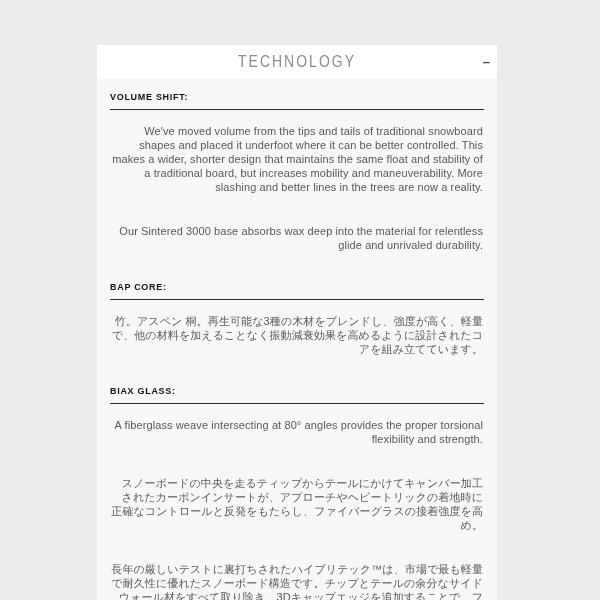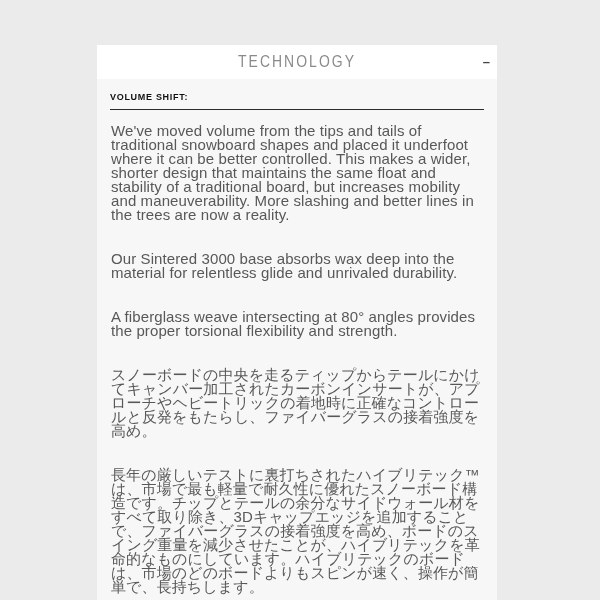--- a/index.html
+++ b/index.html
@@ -60,24 +60,24 @@
     font-weight: 700;
     letter-spacing: 0.7px;
     color: #111111;
     text-transform: uppercase;
     padding-bottom: 7px;
     border-bottom: 1px solid #2b2b2b;
   }
 
   .sec-body {
     margin-top: 14px;
-    font-size: 15px;
+    font-size: 11px;
     line-height: 14px;
     color: #585858;
-    text-align: left;
+    text-align: right;
     padding: 0 1px;
     letter-spacing: 0.1px;
   }
 </style>
 </head>
 <body>
 
 <div class="column">
 
   <div class="accordion-header">
@@ -90,23 +90,26 @@
     <section class="tech-section">
       <h3 class="sec-heading">VOLUME SHIFT:</h3>
       <p class="sec-body">We've moved volume from the tips and tails of traditional snowboard shapes and placed it underfoot where it can be better controlled. This makes a wider, shorter design that maintains the same float and stability of a traditional board, but increases mobility and maneuverability. More slashing and better lines in the trees are now a reality.</p>
     </section>
 
     <section class="tech-section">
       <p class="sec-body">Our Sintered 3000 base absorbs wax deep into the material for relentless glide and unrivaled durability.</p>
     </section>
 
     <section class="tech-section">
+      <h3 class="sec-heading">BAP CORE:</h3>
+      <p class="sec-body">竹。アスペン 桐。再生可能な3種の木材をブレンドし、強度が高く、軽量で、他の材料を加えることなく振動減衰効果を高めるように設計されたコアを組み立てています。</p>
     </section>
 
     <section class="tech-section">
+      <h3 class="sec-heading">BIAX GLASS:</h3>
       <p class="sec-body">A fiberglass weave intersecting at 80° angles provides the proper torsional flexibility and strength.</p>
     </section>
 
     <section class="tech-section">
       <p class="sec-body">スノーボードの中央を走るティップからテールにかけてキャンバー加工されたカーボンインサートが、アプローチやヘビートリックの着地時に正確なコントロールと反発をもたらし、ファイバーグラスの接着強度を高め。</p>
     </section>
 
     <section class="tech-section">
       <p class="sec-body">長年の厳しいテストに裏打ちされたハイブリテック™は、市場で最も軽量で耐久性に優れたスノーボード構造です。チップとテールの余分なサイドウォール材をすべて取り除き、3Dキャップエッジを追加することで、ファイバーグラスの接着強度を高め、ボードのスイング重量を減少させたことが、ハイブリテックを革命的なものにしています。ハイブリテックのボードは、市場のどのボードよりもスピンが速く、操作が簡単で、長持ちします。</p>
     </section>

